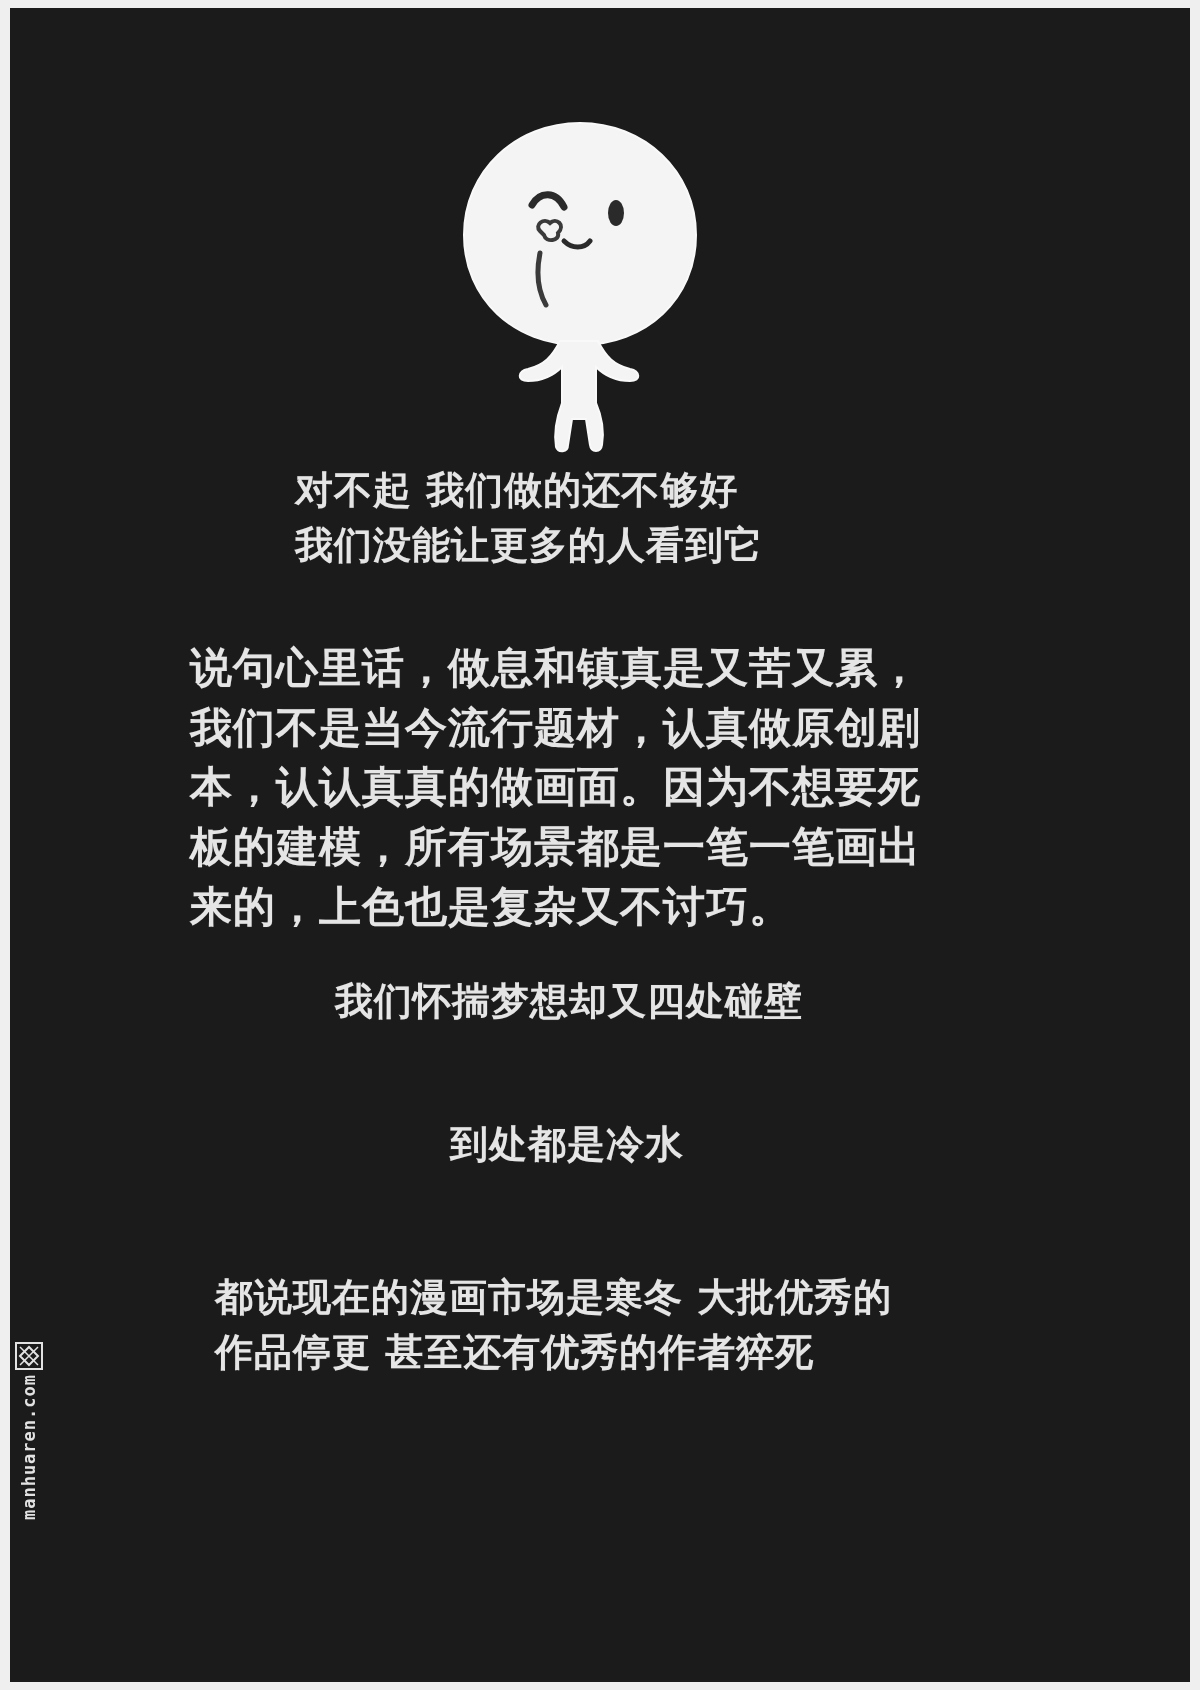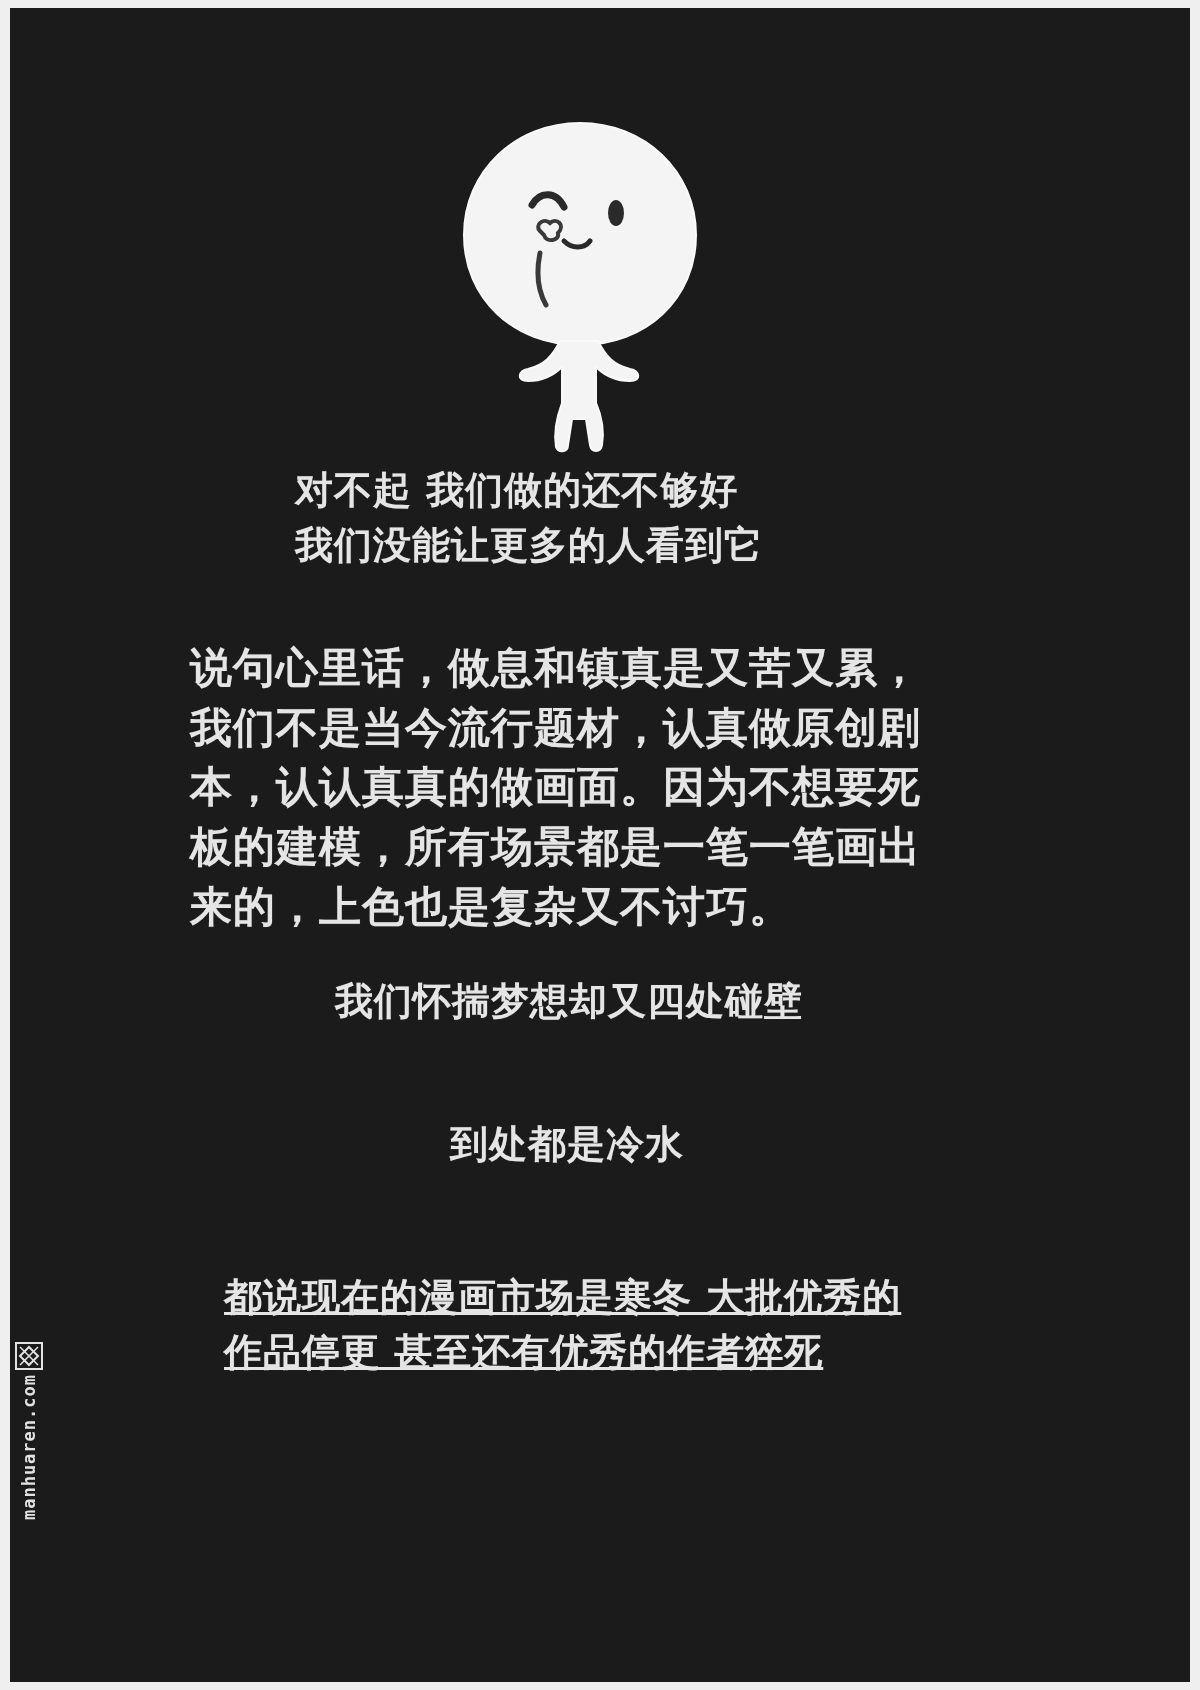--- a/index.html
+++ b/index.html
@@ -74,26 +74,25 @@
   }
   #cold-water-text {
     left: 440px;
     top: 1068px;
     width: 500px;
     font-size: 38px;
     line-height: 1.5;
     margin-top: 40px;
   }
   #market-text {
-    left: 214px;
+    left: 205px;
     top: 1262px;
     width: 830px;
     font-size: 38px;
     line-height: 1.45;
-    text-decoration: underline;
   }
 
   
   #watermark {
     position: absolute;
     left: 2px;
     bottom: 150px;
     width: 34px;
     height: 190px;
     color: #d8d8d8;

